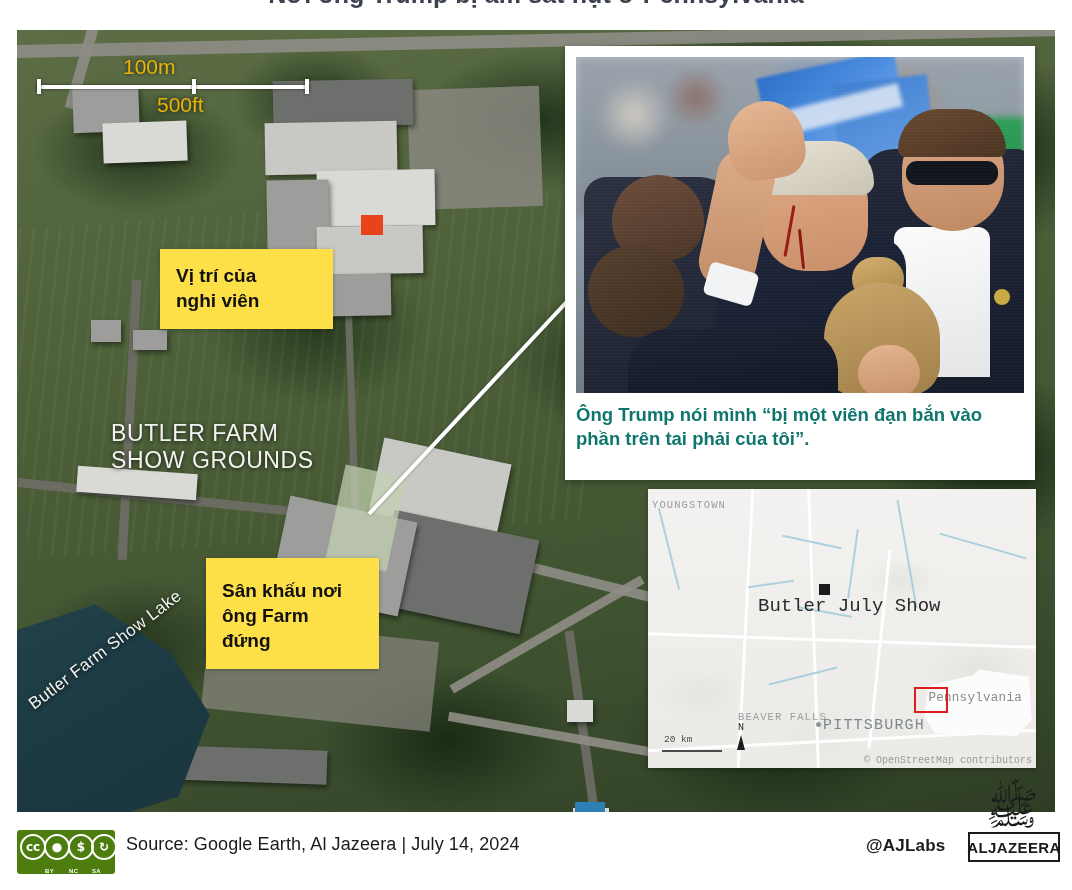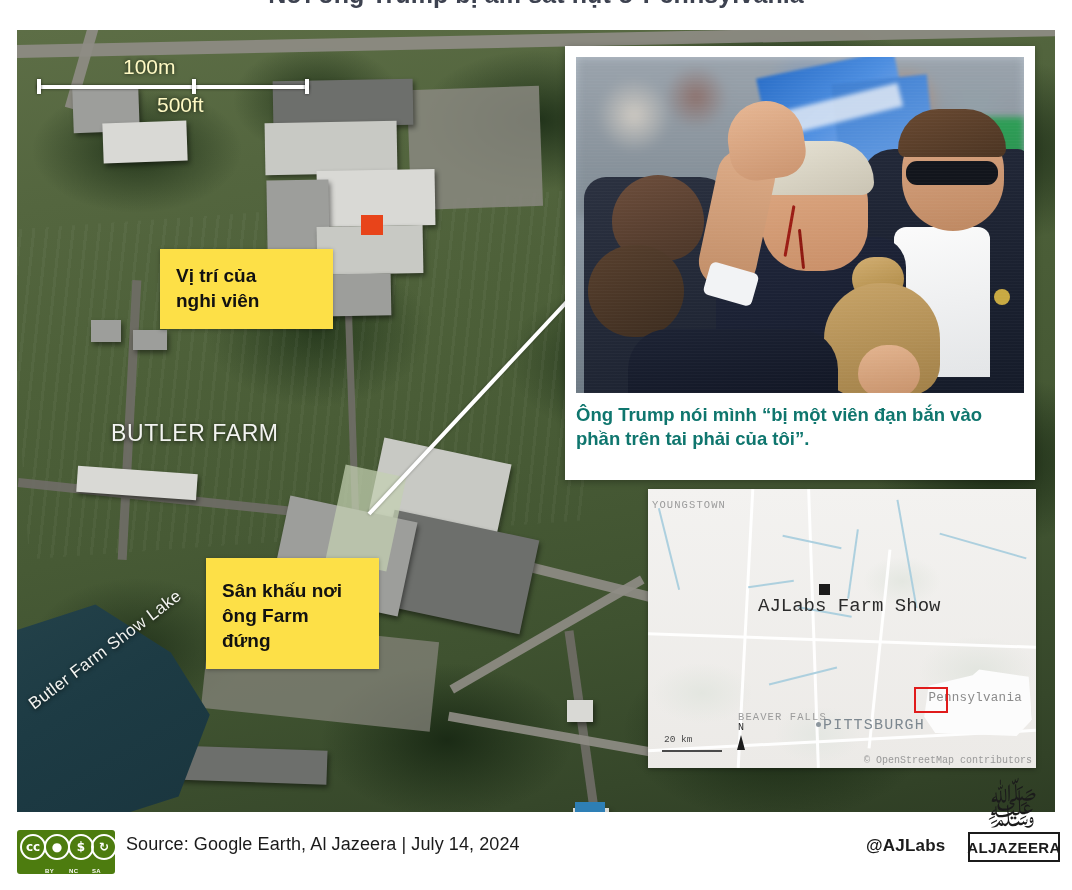--- a/index.html
+++ b/index.html
@@ -74,21 +74,21 @@
   #scalebar .bar{
     position:absolute;left:0;top:31px;width:272px;height:4px;background:#fff;
     box-shadow:0 0 3px rgba(0,0,0,.6);
   }
   #scalebar .tick{position:absolute;width:4px;height:15px;background:#fff;top:25px;
     box-shadow:0 0 3px rgba(0,0,0,.6);}
   #scalebar .tick.t0{left:0;}
   #scalebar .tick.t1{left:155px;}
   #scalebar .tick.t2{left:268px;}
   #scalebar .lbl{
-    position:absolute;color:#fef9c3;font-size:21px;font-weight:400;
+    position:absolute;color:#eab308;font-size:21px;font-weight:400;
     text-shadow:0 0 4px rgba(0,0,0,.75);
   }
   #scalebar .lbl-top{left:86px;top:1px;}
   #scalebar .lbl-bot{left:120px;top:39px;}
 
   
   .map-label{
     position:absolute;color:#f2f3f0;font-weight:400;
     text-shadow:0 1px 4px rgba(0,0,0,.75);letter-spacing:.6px;
     pointer-events:none;
@@ -419,20 +419,21 @@
     <div class="bar"></div>
     <div class="tick t0"></div>
     <div class="tick t1"></div>
     <div class="tick t2"></div>
     <div class="lbl lbl-top">100m</div>
     <div class="lbl lbl-bot">500ft</div>
   </div>
 
   <div class="map-label" id="label-grounds">
     <div>BUTLER FARM</div>
+    <div>SHOW GROUNDS</div>
   </div>
   <div class="map-label" id="label-lake">Butler Farm Show Lake</div>
 
   <div id="stage-zone"></div>
   <div id="connector-line"></div>
   <div id="suspect-marker"></div>
 
   <div class="callout" id="callout-suspect">
     <div>Vị trí của</div>
     <div>nghi viên</div>
@@ -498,21 +499,21 @@
     <div class="inset-river" style="left:100px;top:94px;width:46px;height:2px;transform:rotate(-8deg);"></div>
     <div class="inset-river" style="left:150px;top:122px;width:54px;height:2px;transform:rotate(10deg);"></div>
     <div class="inset-river" style="left:120px;top:186px;width:70px;height:2px;transform:rotate(-14deg);"></div>
 
     <div class="inset-city" id="inset-youngstown">YOUNGSTOWN</div>
     <div class="inset-city" id="inset-beaverfalls">BEAVER FALLS</div>
     <div id="inset-pitt-dot"></div>
     <div class="inset-city" id="inset-pittsburgh">PITTSBURGH</div>
 
     <div id="inset-bfs-dot"></div>
-    <div id="inset-bfs-label">AJLabs Farm Show</div>
+    <div id="inset-bfs-label">Butler July Show</div>
 
     <div id="inset-scale">
       <div class="stxt">20 km</div>
       <div class="sline"></div>
     </div>
     <div id="inset-north">
       <div class="nlbl">N</div>
       <div class="narrow"></div>
     </div>
 

